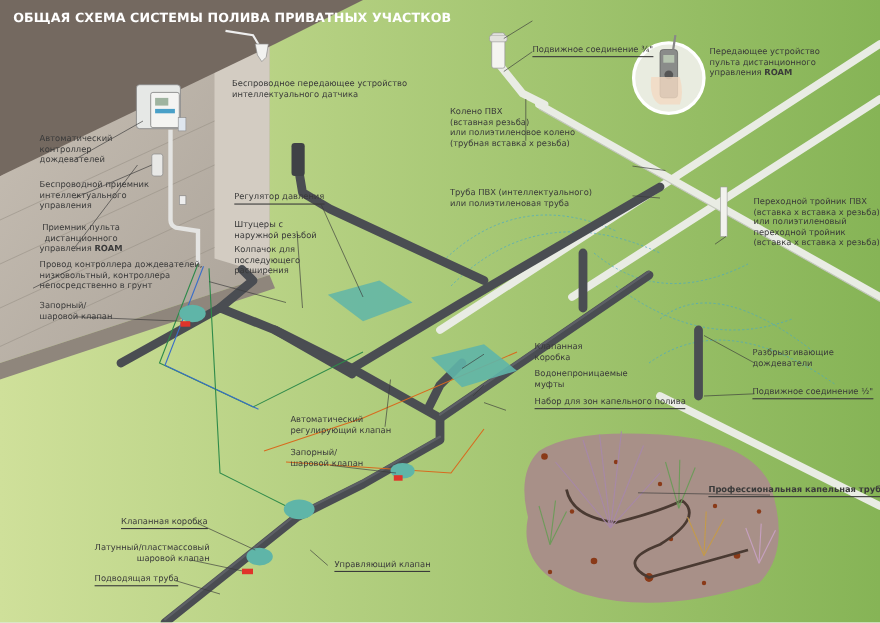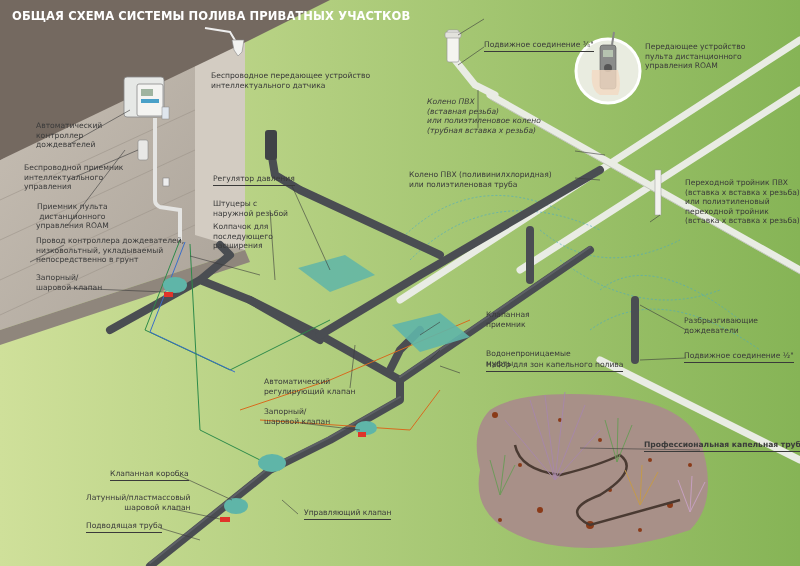--- a/index.html
+++ b/index.html
@@ -2,21 +2,21 @@
 <html><head>
 <meta charset="utf-8">
 <style>
   html, body { margin: 0; padding: 0; }
   body { width: 800px; height: 566px; overflow: hidden; font-family: "DejaVu Sans", sans-serif; }
   #stage { position: relative; width: 800px; height: 566px; overflow: hidden;
     background: radial-gradient(ellipse at 45% 55%, #d8e69a 0%, #c2d98a 30%, #9cc26a 65%, #6ea24a 100%); }
   svg#art { position: absolute; left: 0; top: 0; }
   .lbl { position: absolute; font-size: 7.6px; line-height: 9.6px; color: #3a3a3a; white-space: nowrap; }
   .lbl.ul { border-bottom: 1px solid #3a3a3a; padding-bottom: 1px; }
-  .lbl b { font-weight: normal; }
+  .lbl b { font-weight: bold; }
   .title { position: absolute; left: 12px; top: 9px; font-size: 11.5px; font-weight: bold; color: #ffffff; letter-spacing: 0.1px; }
   .bold { font-weight: bold; }
 </style>
 </head>
 <body>
 
 <div id="stage">
 
 <svg id="art" width="800" height="566" viewBox="0 0 800 566">
   <defs>
@@ -224,62 +224,62 @@
 </div>
 
 <div class="lbl ul" style="left:484px;top:40px;">Подвижное соединение ¾"</div>
 
 <div class="lbl" style="left:645px;top:42px;">
   <div>Передающее устройство</div>
   <div class="ul">пульта дистанционного</div>
   <div><span>управления </span><b>ROAM</b></div>
 </div>
 
-<div class="lbl" style="left:427px;top:97px;font-style:italic;">
+<div class="lbl" style="left:409px;top:97px;">
   <div class="ul">Колено ПВХ</div>
   <div class="ul">(вставная резьба)</div>
   <div class="ul">или полиэтиленовое колено</div>
   <div>(трубная вставка х резьба)</div>
 </div>
 
 
 <div class="lbl" style="left:409px;top:170px;">
-  <div class="ul">Колено ПВХ (поливинилхлоридная)</div>
+  <div class="ul">Труба ПВХ (интеллектуального)</div>
   <div>или полиэтиленовая труба</div>
 </div>
 
 <div class="lbl" style="left:685px;top:178px;">
   <div>Переходной тройник ПВХ</div>
   <div>(вставка х вставка х резьба)</div>
   <div>или полиэтиленовый</div>
   <div>переходной тройник</div>
   <div class="ul">(вставка х вставка х резьба)</div>
 </div>
 
 <div class="lbl" style="left:36px;top:121px;">
   <div>Автоматический</div>
   <div>контроллер</div>
   <div class="ul">дождевателей</div>
 </div>
 
-<div class="lbl" style="left:24px;top:163px;">
+<div class="lbl" style="left:36px;top:163px;">
   <div>Беспроводной приемник</div>
   <div>интеллектуального</div>
   <div class="ul">управления</div>
 </div>
 
 <div class="lbl" style="left:36px;top:202px;text-align:center;">
   <div>Приемник пульта</div>
   <div>дистанционного</div>
   <div class="ul"><span>управления </span><b>ROAM</b></div>
 </div>
 
 <div class="lbl" style="left:36px;top:236px;">
   <div>Провод контроллера дождевателей,</div>
-  <div>низковольтный, укладываемый</div>
+  <div>низковольтный, контроллера</div>
   <div class="ul">непосредственно в грунт</div>
 </div>
 
 <div class="lbl" style="left:36px;top:273px;">
   <div>Запорный/</div>
   <div class="ul">шаровой клапан</div>
 </div>
 
 <div class="lbl ul" style="left:213px;top:174px;">Регулятор давления</div>
 
@@ -289,24 +289,24 @@
 </div>
 
 <div class="lbl" style="left:213px;top:222px;">
   <div>Колпачок для</div>
   <div>последующего</div>
   <div class="ul">расширения</div>
 </div>
 
 <div class="lbl" style="left:486px;top:310px;">
   <div>Клапанная</div>
-  <div class="ul">приемник</div>
-</div>
-
-<div class="lbl" style="left:486px;top:349px;">
+  <div class="ul">коробка</div>
+</div>
+
+<div class="lbl" style="left:486px;top:335px;">
   <div>Водонепроницаемые</div>
   <div class="ul">муфты</div>
 </div>
 
 <div class="lbl ul" style="left:486px;top:360px;">Набор для зон капельного полива</div>
 
 <div class="lbl" style="left:684px;top:316px;">
   <div>Разбрызгивающие</div>
   <div class="ul">дождеватели</div>
 </div>

